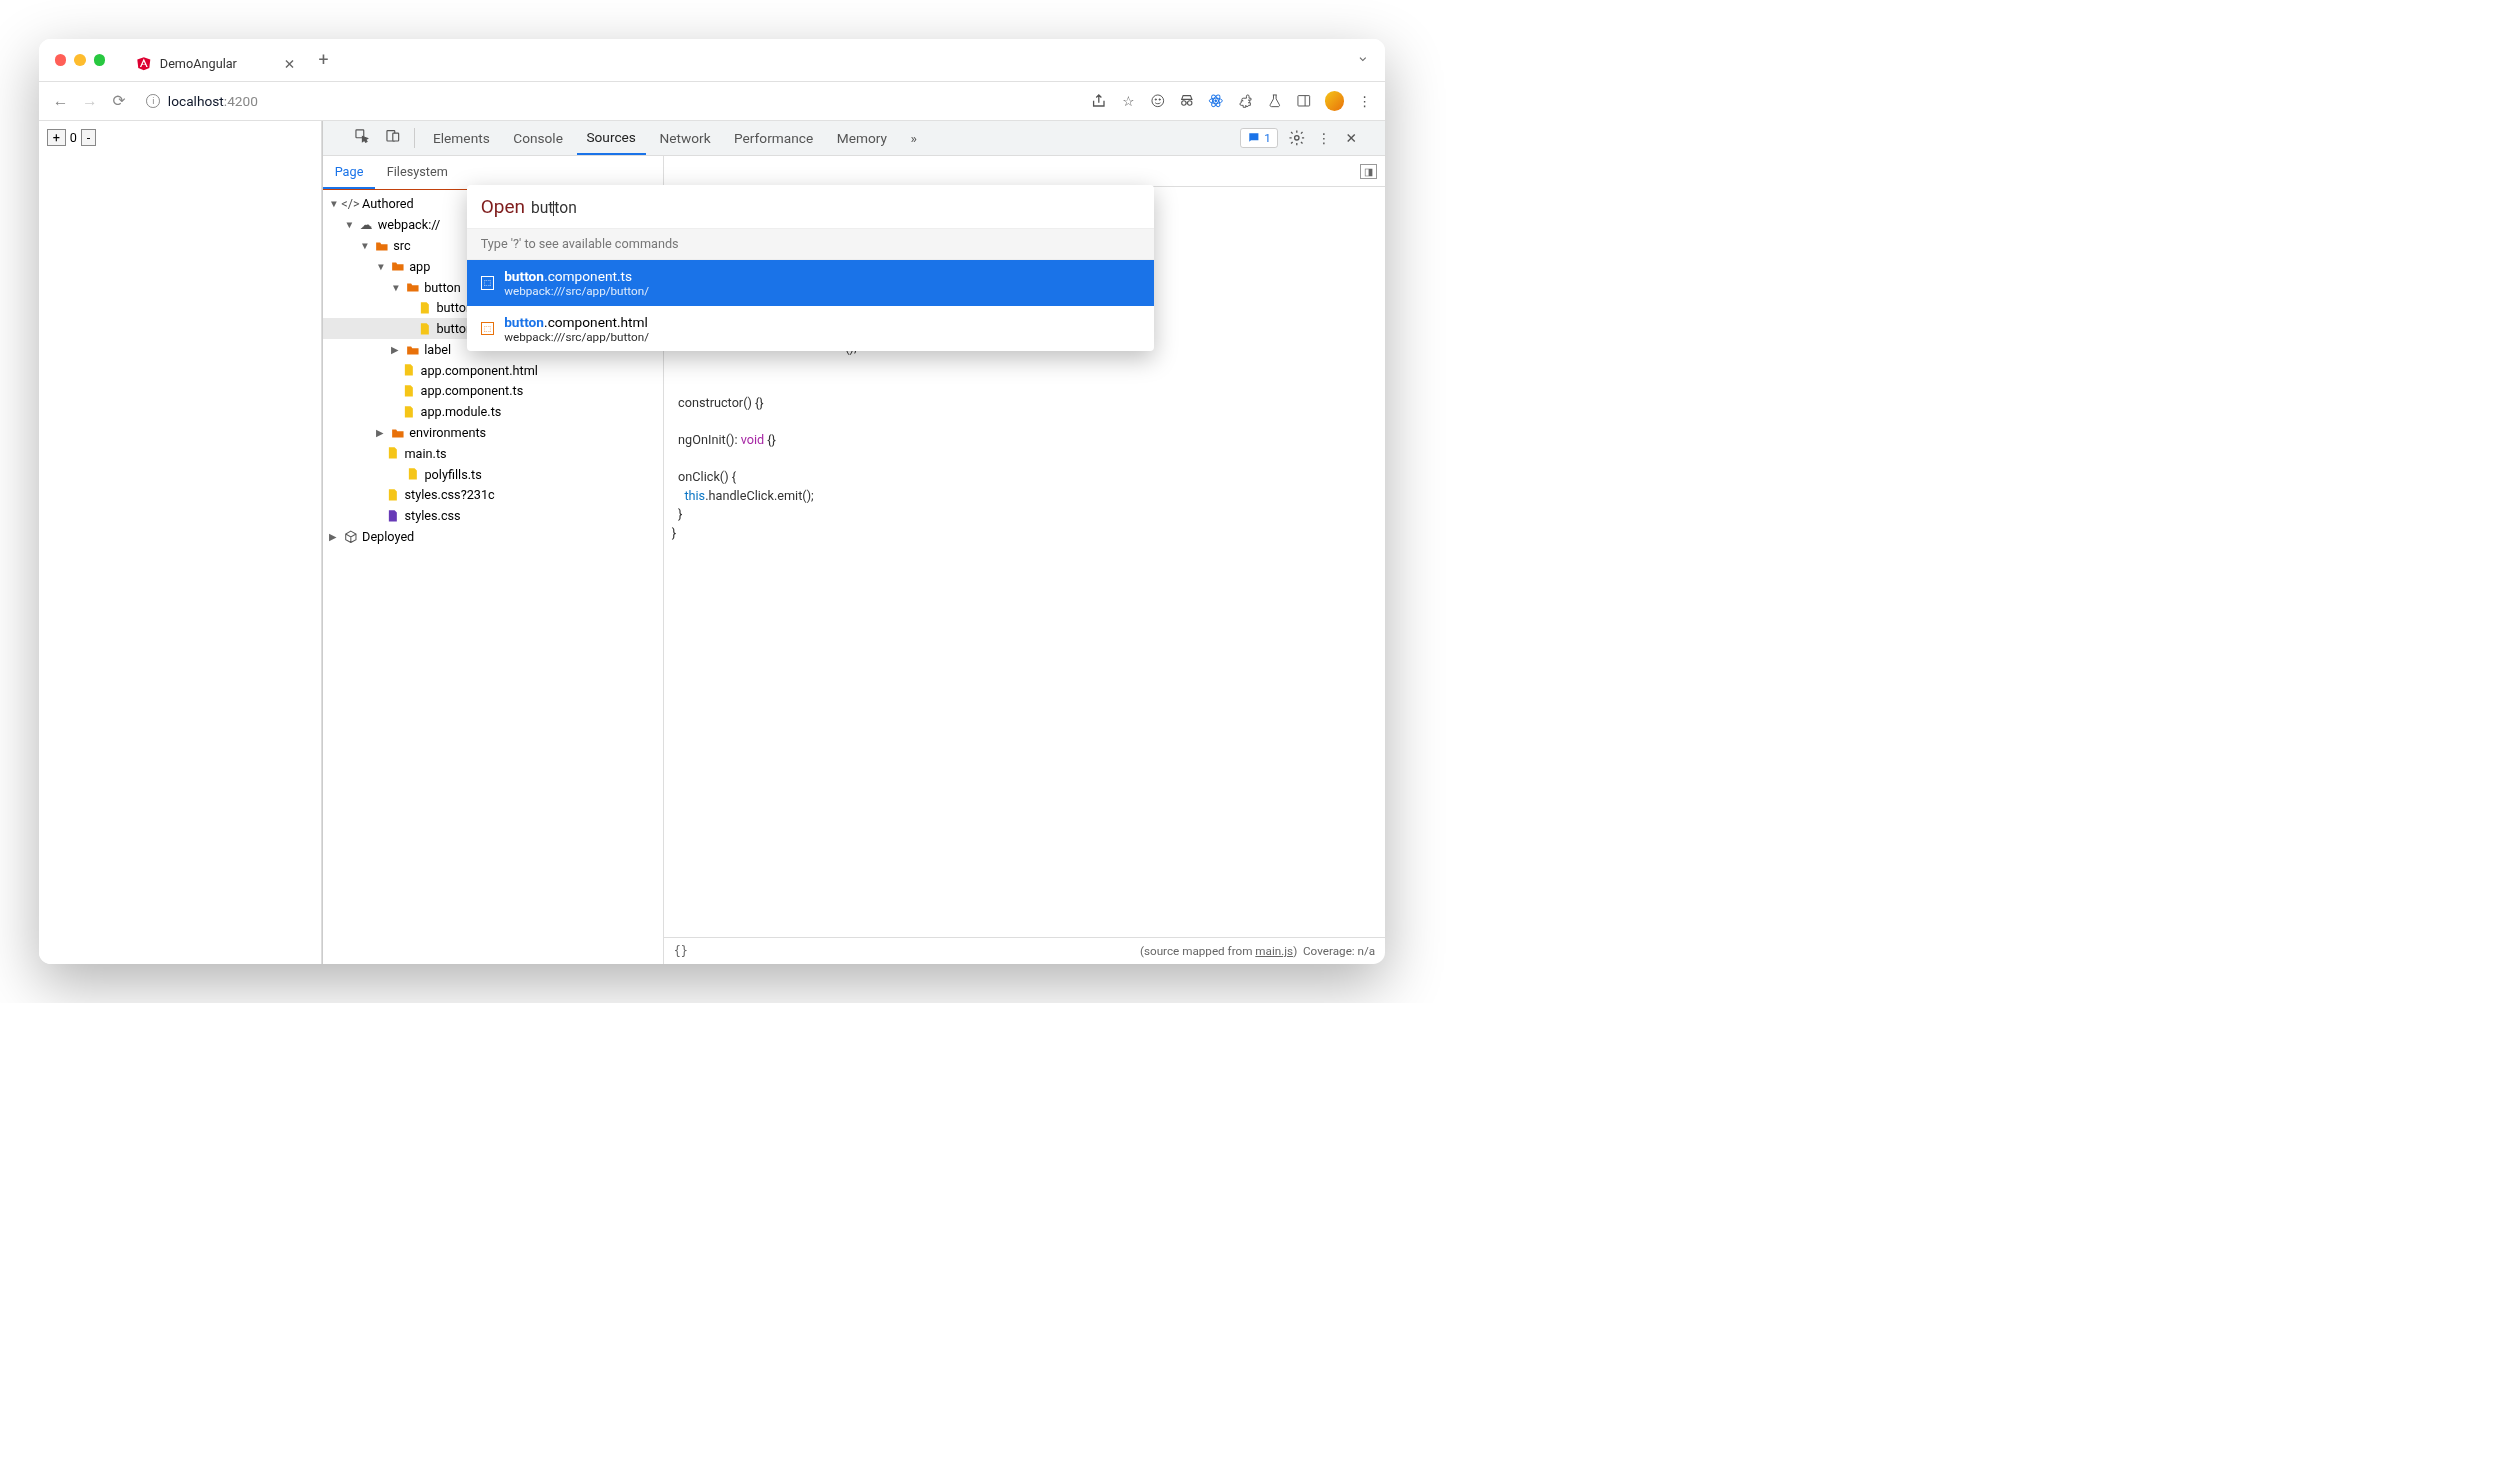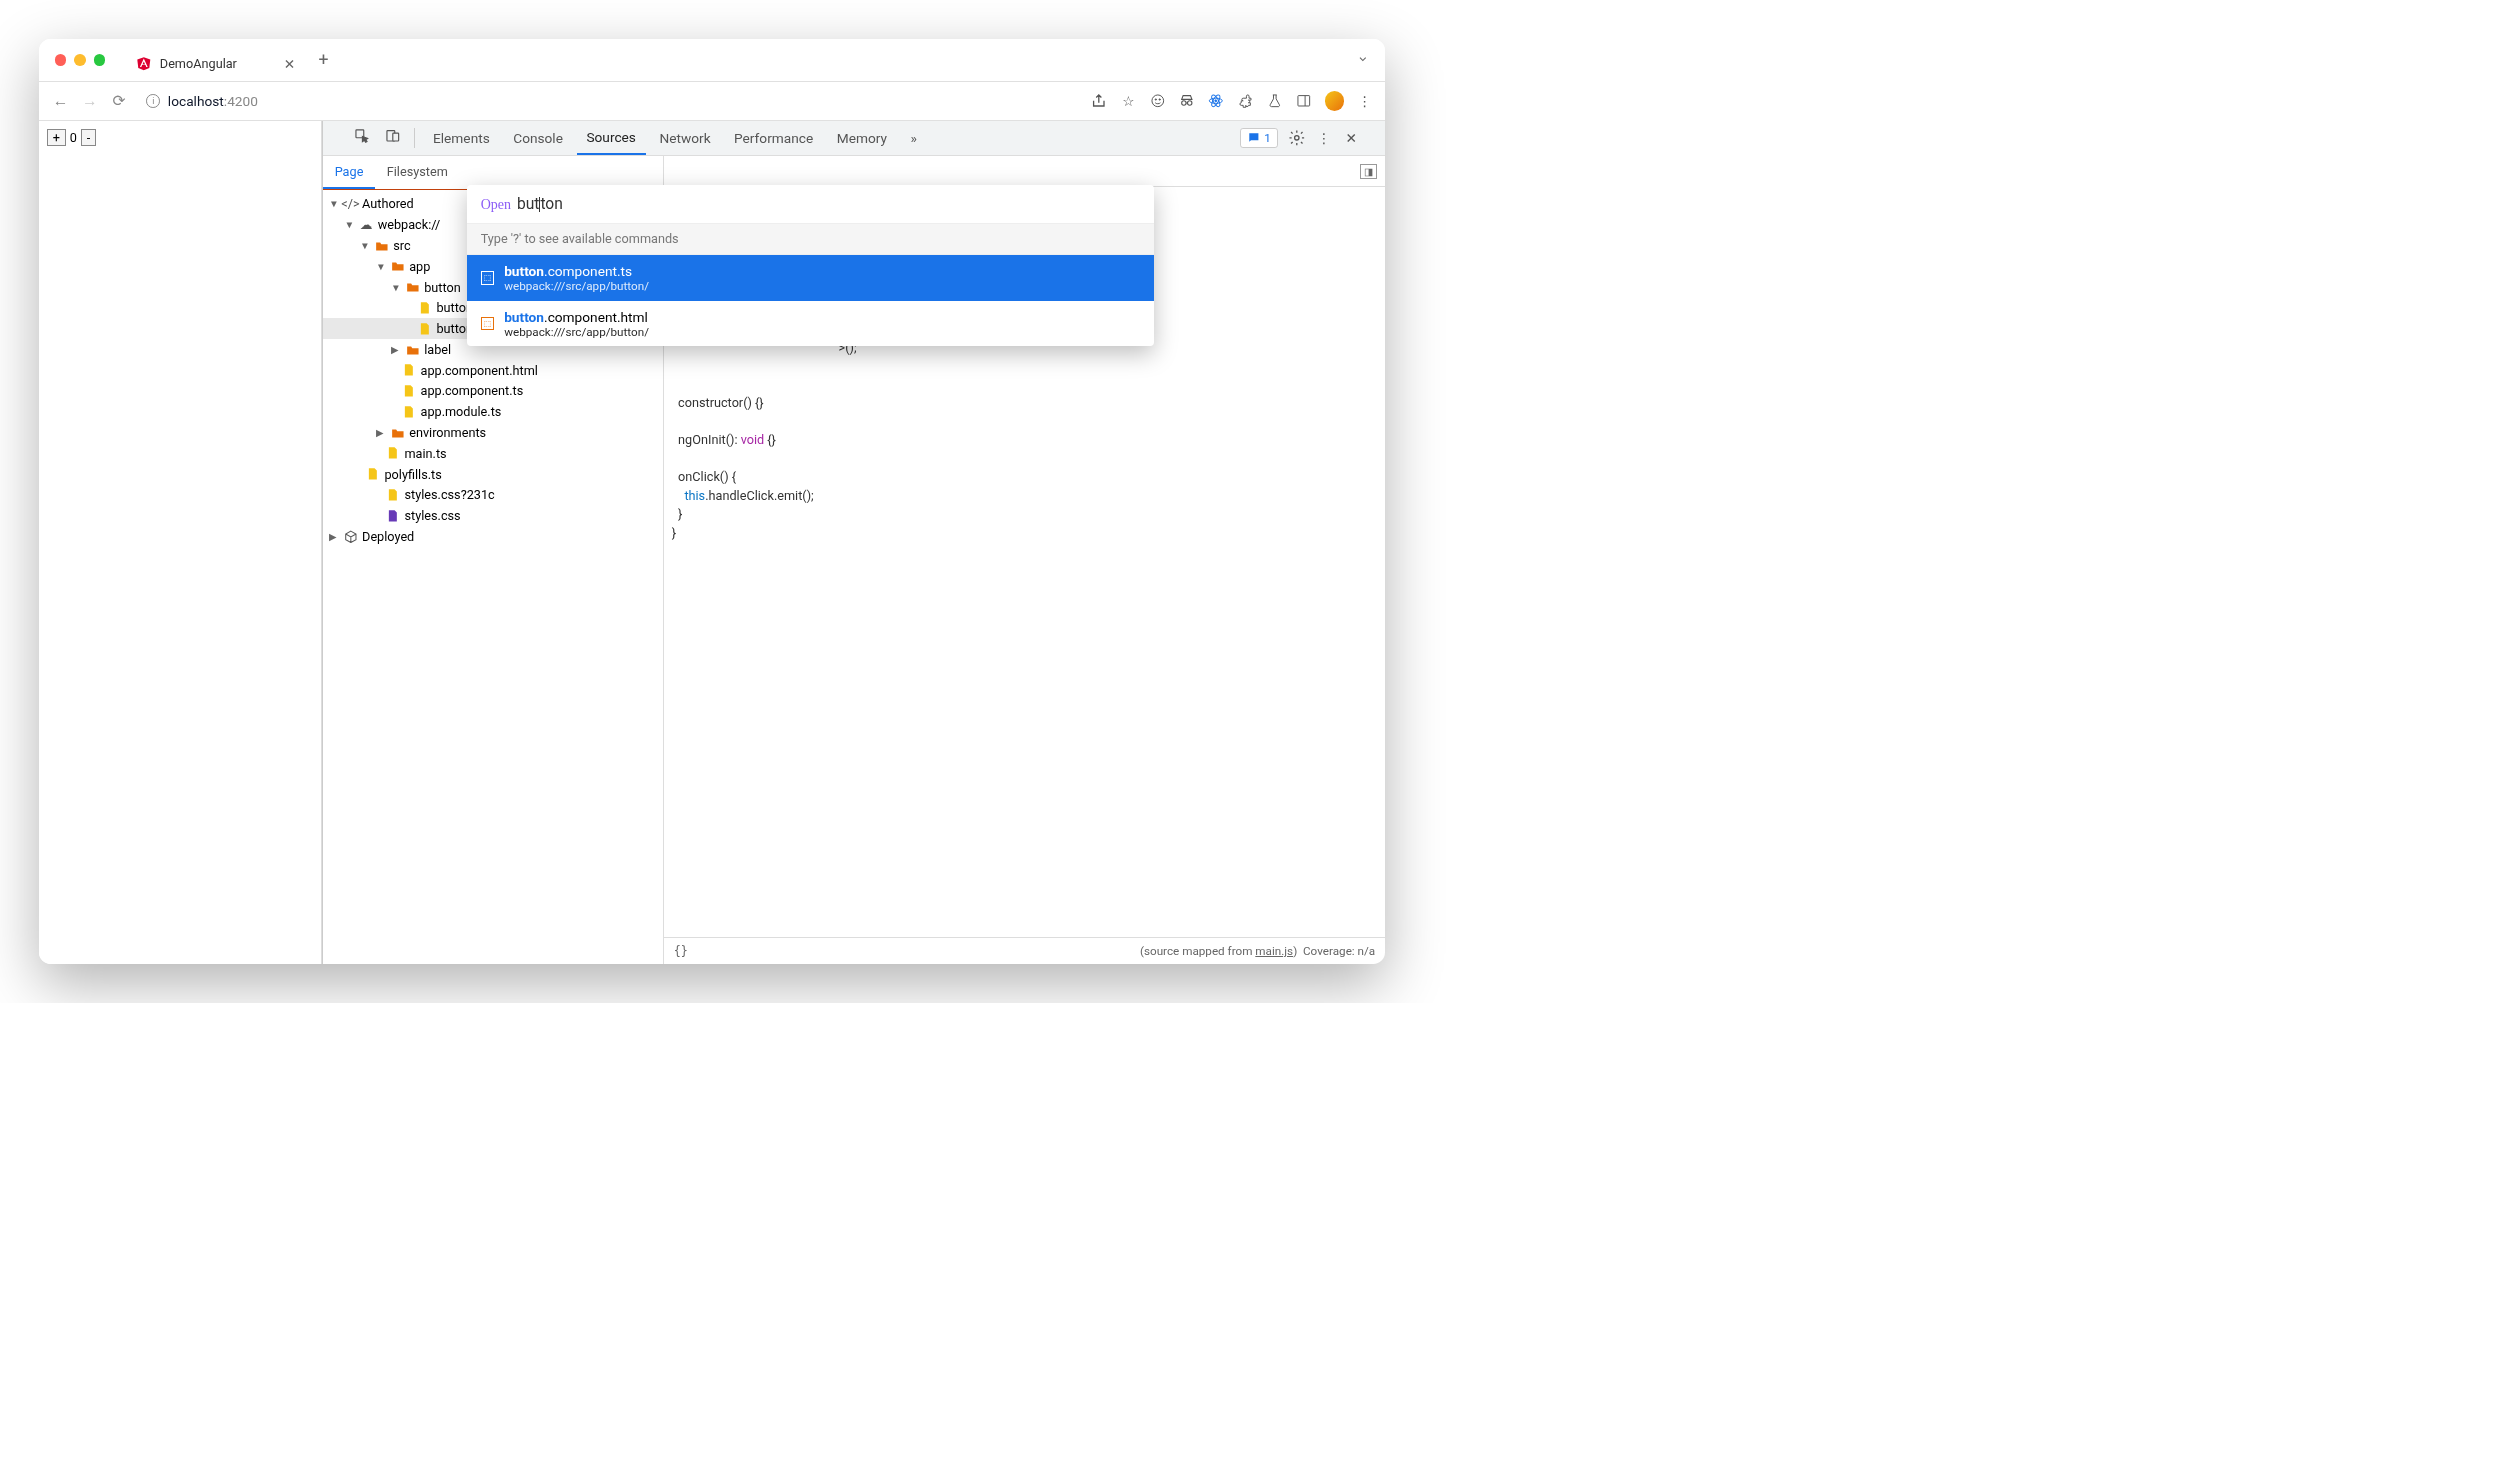--- a/index.html
+++ b/index.html
@@ -65,21 +65,21 @@
 .kw { color: #a626a4; }
 .str { color: #c41a16; }
 .this { color: #0b76c5; }
 .type { color: #267f99; }
 .editor-footer { height: 27px; border-top: 1px solid #ddd; display: flex; align-items: center; padding: 0 9.8px; font-size: 11.7px; color: #666; }
 .editor-footer .braces { font-family: monospace; }
 .editor-footer .right { margin-left: auto; }
 .editor-footer .link { text-decoration: underline; }
 .command-palette { position: absolute; top: 29px; left: 144px; width: 687px; background: #fff; box-shadow: 0 7.8px 23.4px rgba(0,0,0,0.25); border-radius: 3.9px; z-index: 100; overflow: hidden; }
 .cp-input-row { padding: 9.8px 13.7px; display: flex; align-items: baseline; gap: 5.9px; }
-.cp-open { color: #8b5cf6; font-size: 14px; font-family: Liberation Serif, serif; }
+.cp-open { color: #7f1d1d; font-size: 19px; }
 .cp-query { font-size: 15.6px; color: #333; position: relative; }
 .cp-cursor { display: inline-block; width: 1px; height: 15.6px; background: #333; vertical-align: middle; animation: blink 1s infinite; }
 @keyframes blink { 50% { opacity: 0; } }
 .cp-hint { padding: 7.8px 13.7px; background: #f5f5f5; color: #777; font-size: 12.7px; border-top: 1px solid #eee; border-bottom: 1px solid #eee; }
 .cp-result { padding: 7.8px 13.7px; display: flex; align-items: center; gap: 9.8px; cursor: pointer; }
 .cp-result.selected { background: #1a73e8; color: #fff; }
 .cp-result-icon { width: 13.7px; height: 13.7px; border: 1px solid currentColor; display: flex; align-items: center; justify-content: center; font-size: 7.8px; }
 .cp-result.selected .cp-result-icon { border-color: #fff; }
 .cp-result:not(.selected) .cp-result-icon { color: #e8710a; border-color: #e8710a; }
 .cp-result-text { display: flex; flex-direction: column; }
@@ -323,21 +323,21 @@
                 <span>environments</span>
               </div>
             <div class="tree-item" style="padding-left:62px">
                 <span class="tree-icon file-icon-y">
                   <svg width="11.7" height="13.7" viewBox="0 0 20 24" fill="#f5c518">
                     <path d="M3 2h10l4 4v16H3z"></path>
                   </svg>
                 </span>
                 <span>main.ts</span>
               </div>
-            <div class="tree-item" style="padding-left:42px">
+            <div class="tree-item" style="padding-left:82px">
                 <span class="tree-icon file-icon-y">
                   <svg width="11.7" height="13.7" viewBox="0 0 20 24" fill="#f5c518">
                     <path d="M3 2h10l4 4v16H3z"></path>
                   </svg>
                 </span>
                 <span>polyfills.ts</span>
               </div>
             <div class="tree-item" style="padding-left:62px">
                 <span class="tree-icon file-icon-y">
                   <svg width="11.7" height="13.7" viewBox="0 0 20 24" fill="#f5c518">

